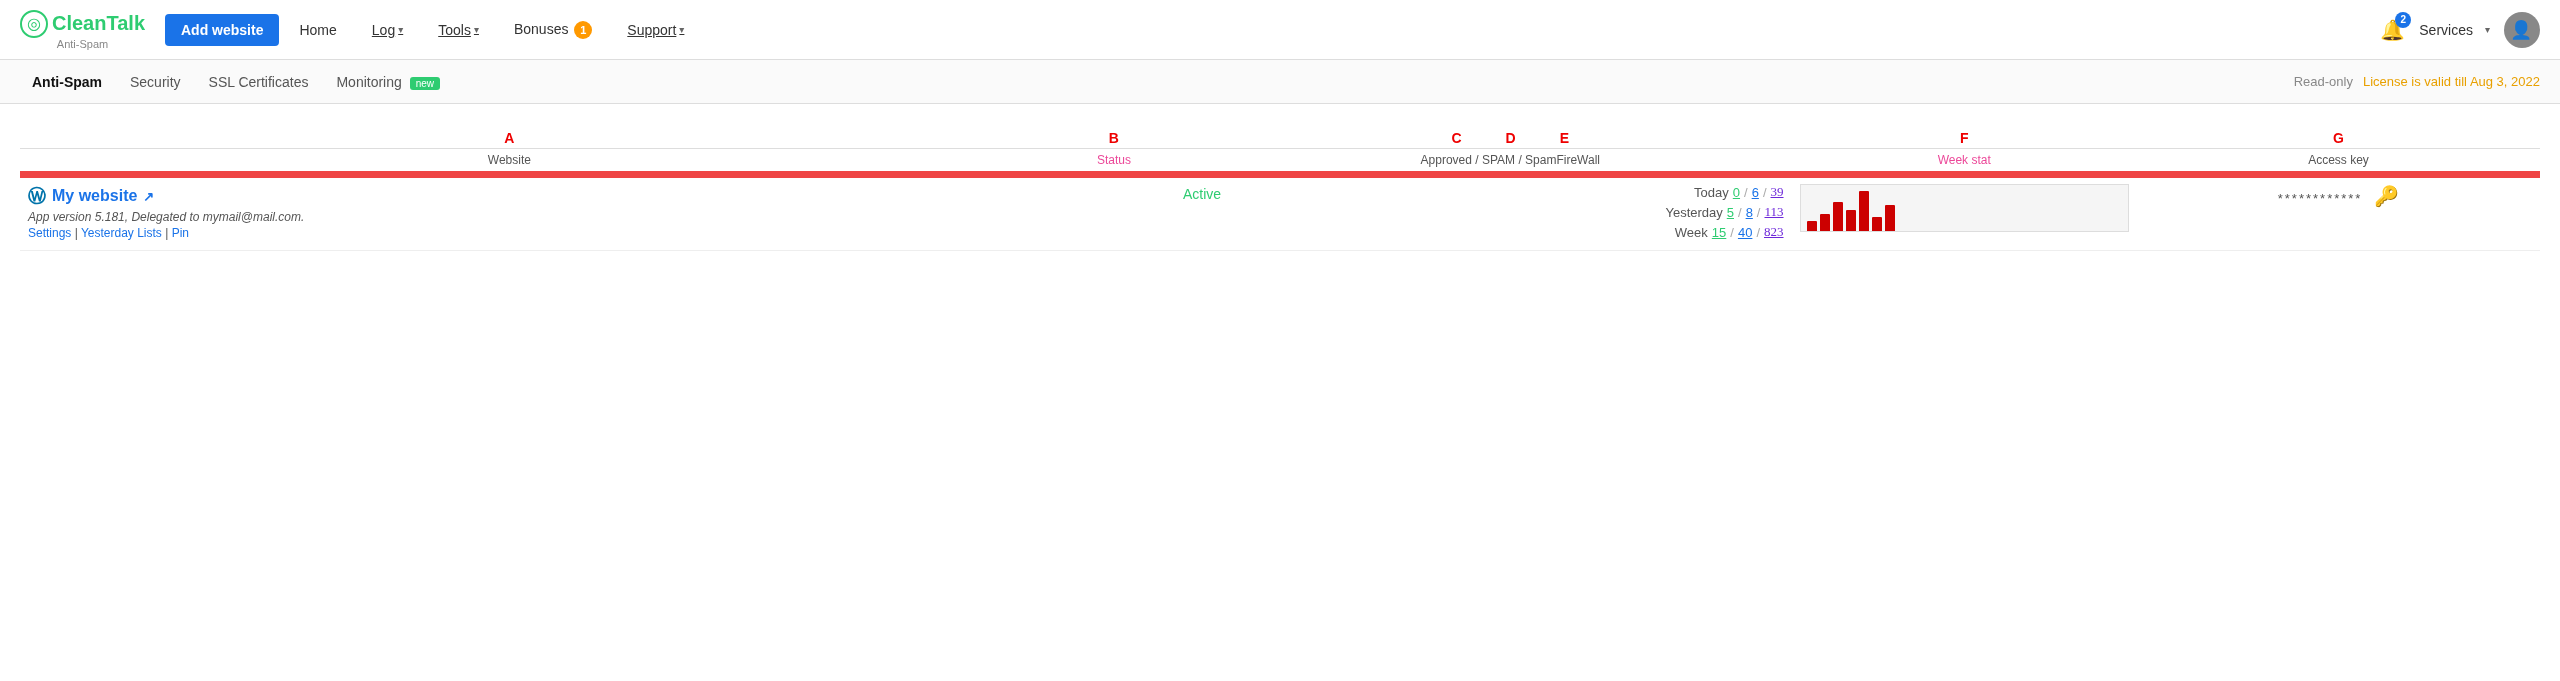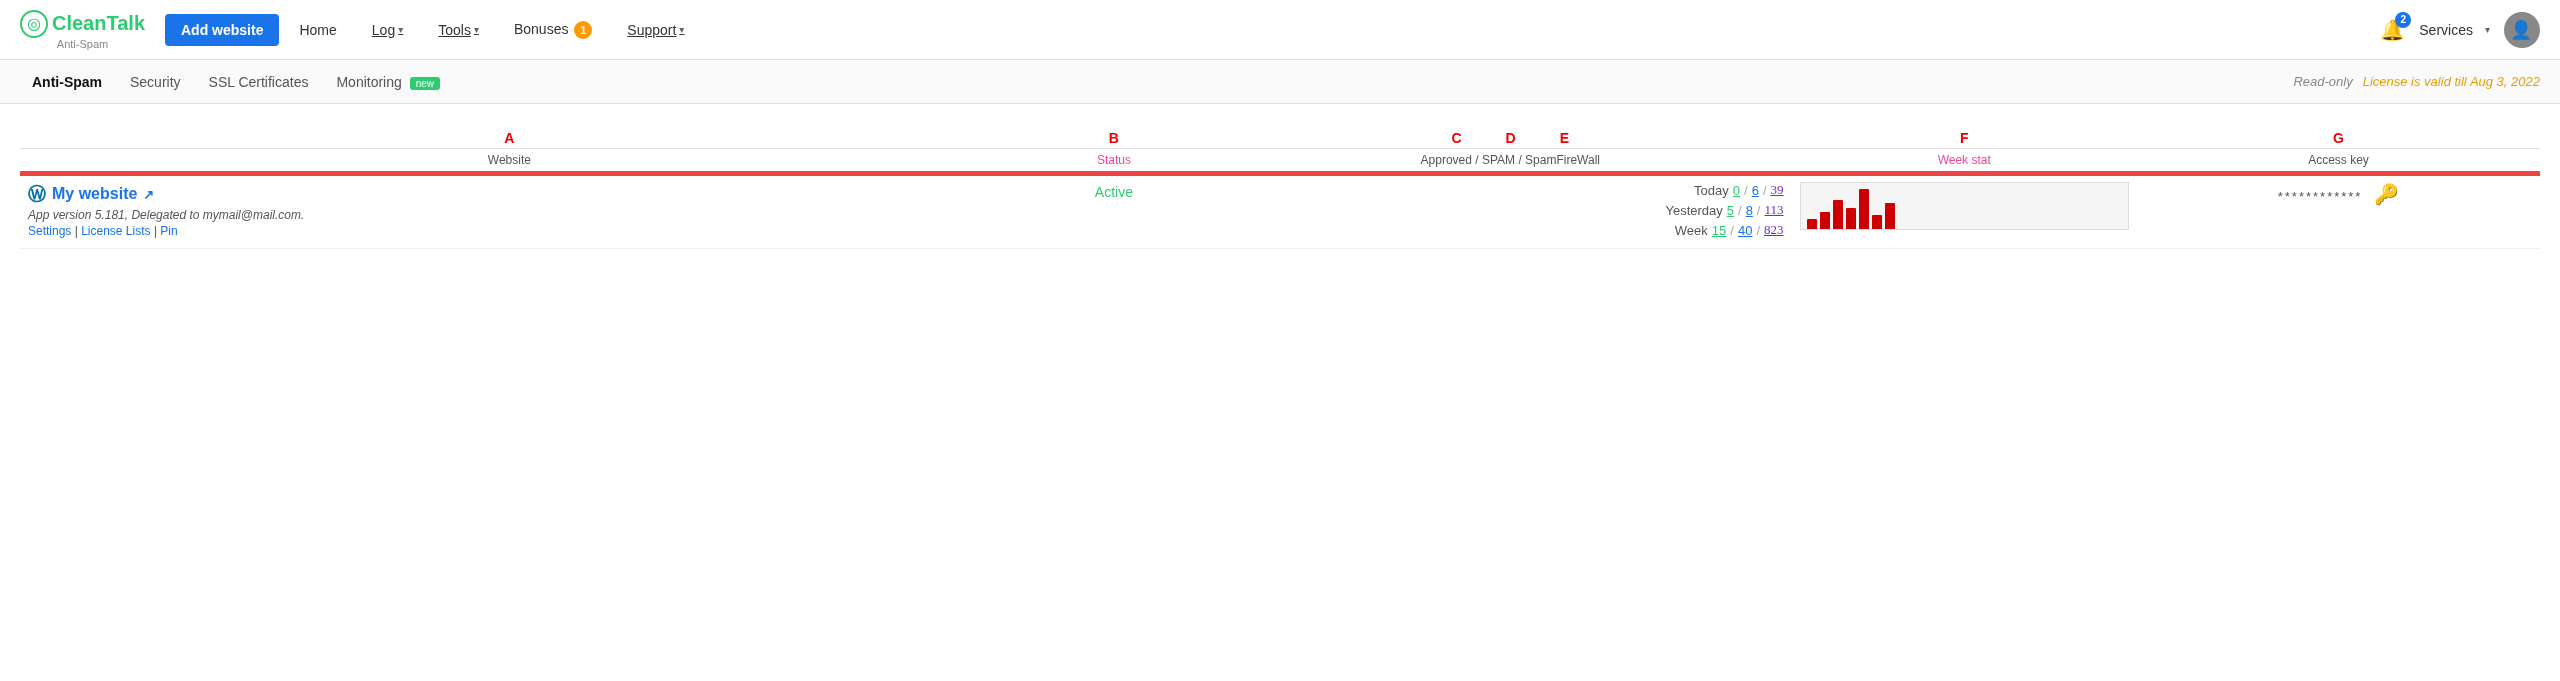--- a/index.html
+++ b/index.html
@@ -181,21 +181,20 @@
       padding: 1px 6px;
       border-radius: 3px;
       margin-left: 4px;
     }
     .second-nav-right {
       margin-left: auto;
       display: flex;
       align-items: center;
       gap: 10px;
       font-size: 13px;
-      font-style: italic;
     }
     .read-only-text {
       color: #888;
     }
     .license-text {
       color: #e8a000;
     }
 
     
     .main-content {
@@ -222,21 +221,21 @@
     
     .data-table {
       width: 100%;
       border-collapse: collapse;
     }
     .col-label-row td {
       text-align: center;
       font-size: 12px;
       color: #555;
       padding: 4px 8px;
-      border-bottom: 5px solid #ef4444;
+      border-bottom: 7px solid #ef4444;
     }
     .col-label-row td.bold {
       font-weight: normal;
       color: #ec4899;
     }
     .col-label-row td.left-align {
       text-align: left;
     }
     .data-row td {
       padding: 6px 8px;
@@ -467,27 +466,27 @@
       <td class="website-cell">
         <div class="website-name">
           <span class="wp-icon">Ⓦ</span>
           <a style="color:#1a73e8;text-decoration:none;font-size:16px;font-weight:bold;">My website</a>
           <span class="external-icon">↗</span>
         </div>
         <div class="website-meta">App version 5.181, Delegated to mymail@mail.com.</div>
         <div class="website-actions">
           <a>Settings</a>
           <span> | </span>
-          <a>License Lists</a>
+          <a>Yesterday Lists</a>
           <span> | </span>
           <a>Pin</a>
         </div>
       </td>
 
-      <td class="col-b" style="text-align:center; vertical-align:top; padding-top:8px;">
+      <td class="col-b" style="text-align:right; vertical-align:top; padding-top:8px;">
         <span class="status-active">Active</span>
       </td>
 
       <td colspan="3" class="stats-cell">
         <div class="stats-row">
           <span class="stats-label">Today</span>
           <span class="stats-green">0</span>
           <span class="stats-divider">/</span>
           <span class="stats-blue">6</span>
           <span class="stats-divider">/</span>

